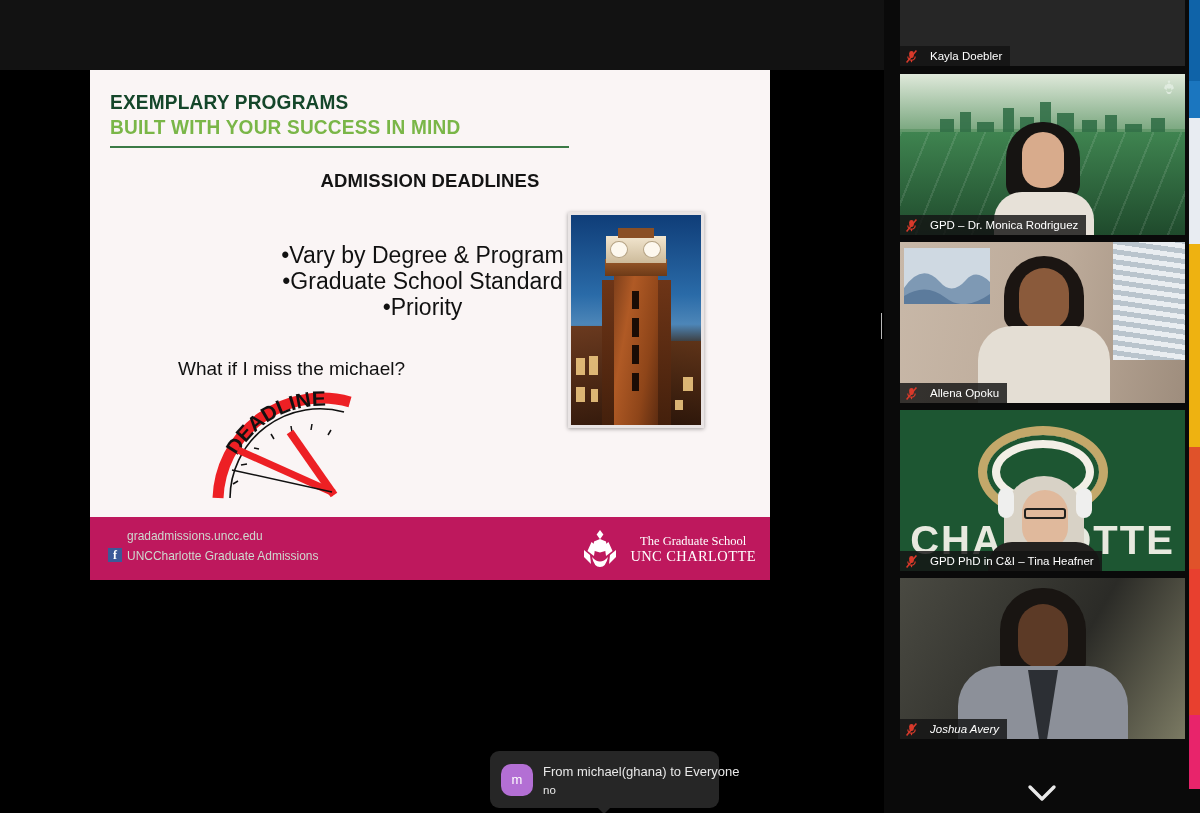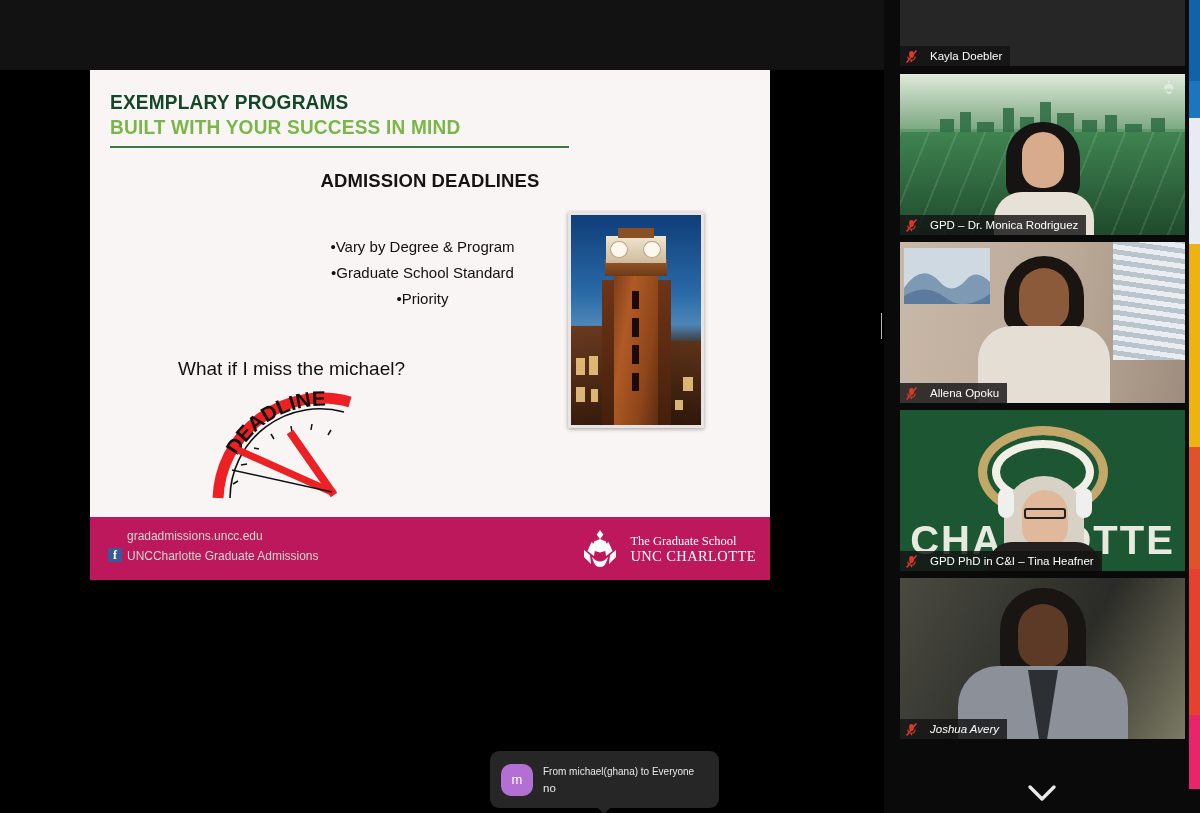--- a/index.html
+++ b/index.html
@@ -22,22 +22,22 @@
                    letter-spacing:.2px; color:#14462a; font-family:"Liberation Sans", sans-serif;
                    transform:scaleX(.93); transform-origin:left center; white-space:nowrap; }
   .slide-title-2 { position:absolute; left:20px; top:45px; font-size:20.5px; font-weight:bold;
                    letter-spacing:.2px; color:#7ab648; transform:scaleX(.93);
                    transform-origin:left center; white-space:nowrap; }
   .title-rule { position:absolute; left:20px; top:76px; width:459px; height:2px; background:#3b7a46; }
 
   .slide-heading { position:absolute; left:0; top:100px; width:680px; text-align:center;
                    font-size:18.5px; font-weight:bold; color:#141414; letter-spacing:.1px; }
 
-  .bullets { position:absolute; left:40px; top:164px; width:585px; text-align:center;
-             font-size:15px; line-height:26px; color:#111; }
+  .bullets { position:absolute; left:40px; top:172px; width:585px; text-align:center;
+             font-size:23px; line-height:26px; color:#111; }
   .bullets div { white-space:nowrap; }
 
   .question { position:absolute; left:88px; top:288px; font-size:19px; color:#111; }
 
   
   #tower-photo { position:absolute; left:478px; top:142px; width:136px; height:216px;
                  border:3px solid #e9e4e4; box-shadow:0 1px 4px rgba(0,0,0,.35);
                  background:linear-gradient(#0f3d78 0%, #2a6ba8 38%, #4d86b8 52%, #3a3028 62%, #241a14 100%);
                  overflow:hidden; }
   .tw-ground { position:absolute; left:0; bottom:0; width:100%; height:38%;
@@ -74,21 +74,21 @@
                 transform:scaleX(.92); transform-origin:left center; white-space:nowrap;
                 font-family:"Liberation Sans", sans-serif; }
   .footer-fb-text { position:absolute; left:37px; top:31px; font-size:13px; color:#cfd8cf;
                     transform:scaleX(.92); transform-origin:left center; white-space:nowrap; }
   .fb-icon { position:absolute; left:18px; top:31px; width:14px; height:14px; background:#3b5998;
              color:#fff; font-size:12px; font-weight:bold; line-height:14px; text-align:center;
              font-family:"Liberation Serif", serif; }
   #footer-logo { position:absolute; right:14px; top:12px; height:40px; display:flex;
                  align-items:center; gap:9px; }
   .logo-text { color:#fff; font-family:"Liberation Serif", serif; line-height:1.12; }
-  .logo-text .l1 { font-size:12.5px; }
+  .logo-text .l1 { font-size:12.5px;text-align:center; }
   .logo-text .l2 { font-size:14.5px; letter-spacing:.4px; }
 
   
   #drag-handle { position:absolute; left:880px; top:313px; width:6px; height:26px; }
   #drag-handle i { position:absolute; top:0; width:1px; height:26px; background:#b9b9b9; }
 
   
   #gallery { position:absolute; left:884px; top:0; width:316px; height:813px;
              background:#0a0a0a; overflow:hidden; }
   .tile { position:absolute; left:16px; width:285px; background:#1b1b1b; overflow:hidden; }
@@ -145,21 +145,21 @@
                          #e0522a 55% 70%, #e8402f 70% 88%, #e8246b 88% 97%, #0a0a0a 97% 100%); }
 
   
   #chat-toast { position:absolute; left:490px; top:751px; width:229px; height:57px;
                 background:#262626; border-radius:9px; display:flex; align-items:center;
                 padding:0 11px; gap:10px; }
   #chat-avatar { width:32px; height:32px; border-radius:10px; background:#b36fd4; color:#fff;
                  font-size:13px; display:flex; align-items:center; justify-content:center;
                  flex:0 0 auto; font-family:"Liberation Sans", sans-serif; }
   #chat-lines { display:flex; flex-direction:column; gap:5px; }
-  #chat-from { color:#e8e8e8; font-size:10px; white-space:nowrap; }
+  #chat-from { color:#e8e8e8; font-size:13px; white-space:nowrap; }
   #chat-msg { color:#e8e8e8; font-size:11.5px; }
   #toast-tail { position:absolute; left:596px; top:806px; width:0; height:0;
                 border-left:8px solid transparent; border-right:8px solid transparent;
                 border-top:8px solid #262626; }
 </style>
 </head>
 <body>
 
 <div id="stage">
 

